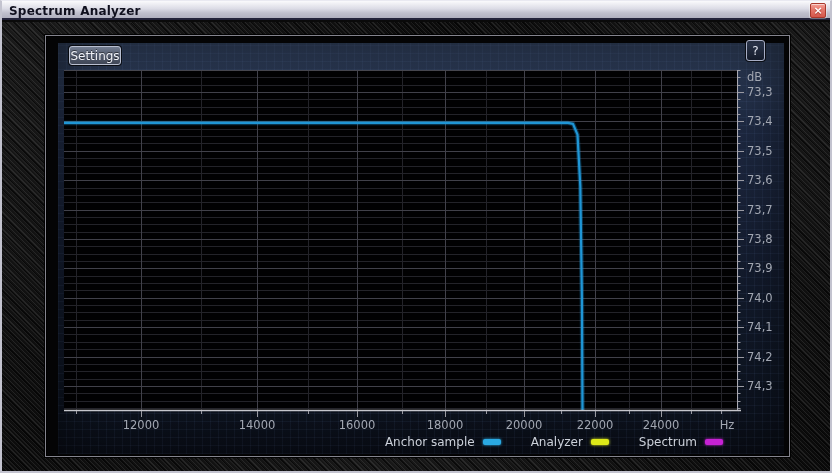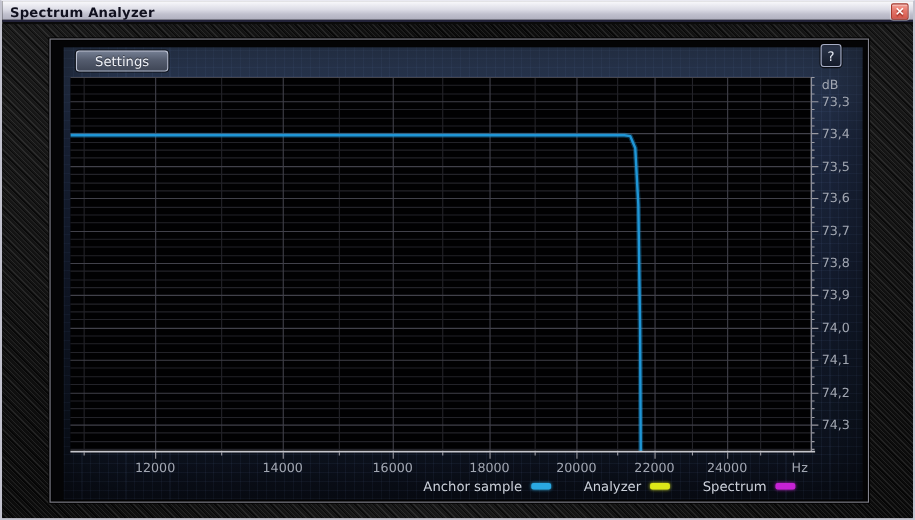--- a/index.html
+++ b/index.html
@@ -40,21 +40,21 @@
   .content{
     position:absolute;left:12px;top:7px;width:726px;height:411px;
     background-image:
       repeating-linear-gradient(0deg, rgba(115,145,205,.075) 0 1px, rgba(0,0,0,0) 1px 8px),
       repeating-linear-gradient(90deg, rgba(115,145,205,.075) 0 1px, rgba(0,0,0,0) 1px 8px),
       linear-gradient(180deg,#2e3d58 0%,#1d2840 22%,#131b2d 55%,#0e1522 80%,#0a0e18 100%);
     box-shadow:inset 0 0 55px rgba(0,0,0,.55);
   }
   #plot-svg{position:absolute;left:0;top:0;width:726px;height:411px;display:block;}
   .settings-btn{
-    position:absolute;left:23px;top:10px;width:84px;height:19px;
+    position:absolute;left:23px;top:10px;width:52px;height:19px;
     border:1px solid #b9bfd0;border-radius:3px;
     background:linear-gradient(180deg,#737d91 0%,#545c6e 45%,#404757 100%);
     color:#f0f2f8;font-family:"DejaVu Sans","Liberation Sans",sans-serif;font-size:12px;
     text-shadow:0 -1px 0 rgba(0,0,0,.5);padding:0;cursor:pointer;
     box-shadow:0 0 0 1px rgba(0,0,0,.7);
   }
   .help-btn{
     position:absolute;left:700px;top:4px;width:19px;height:21px;
     border:1px solid #a7adc4;border-radius:3px;
     background:linear-gradient(180deg,rgba(46,56,78,.85) 0%,rgba(18,24,38,.85) 100%);

